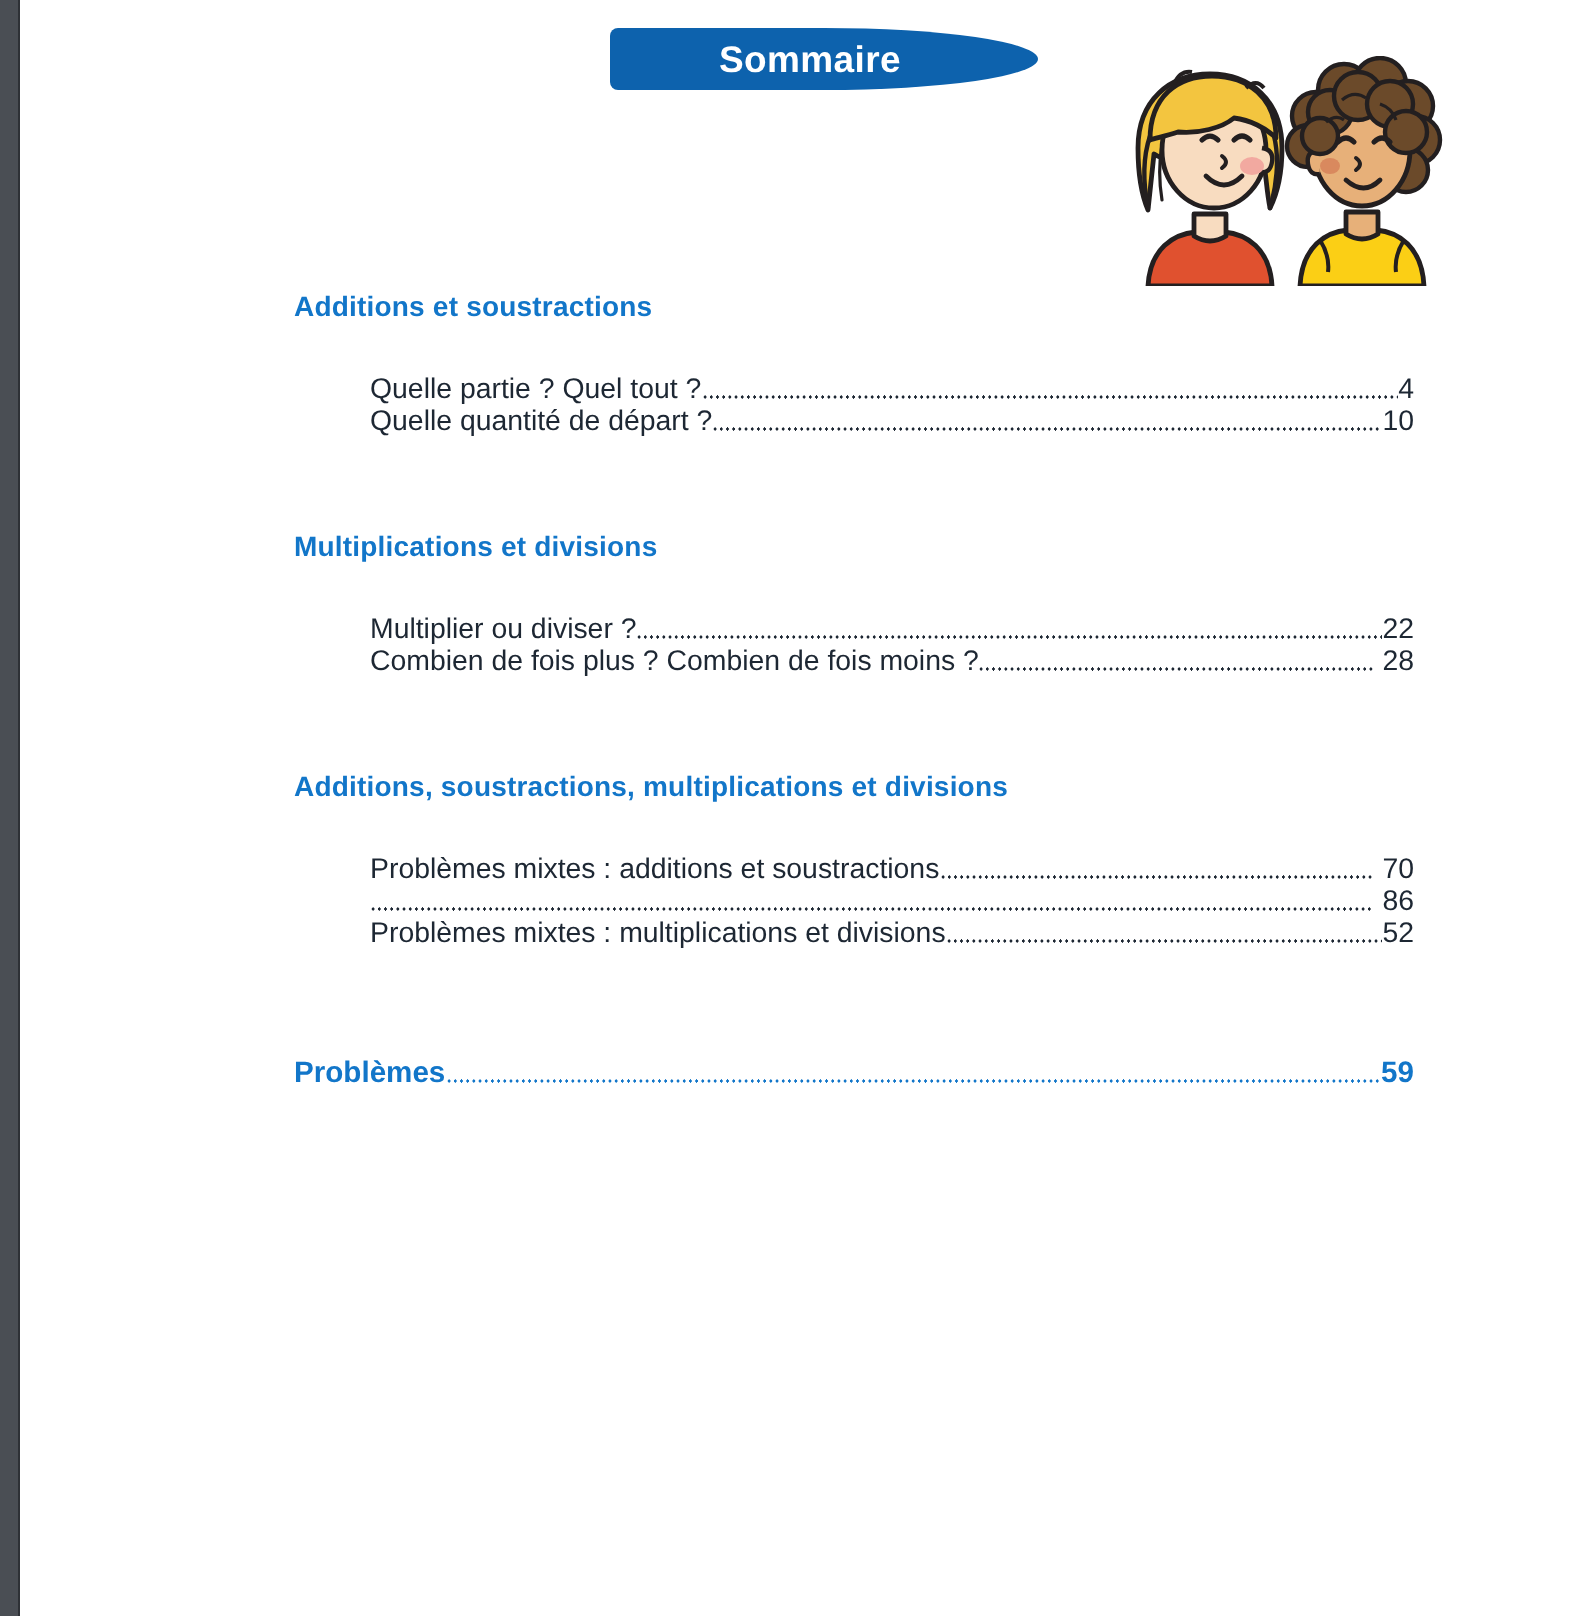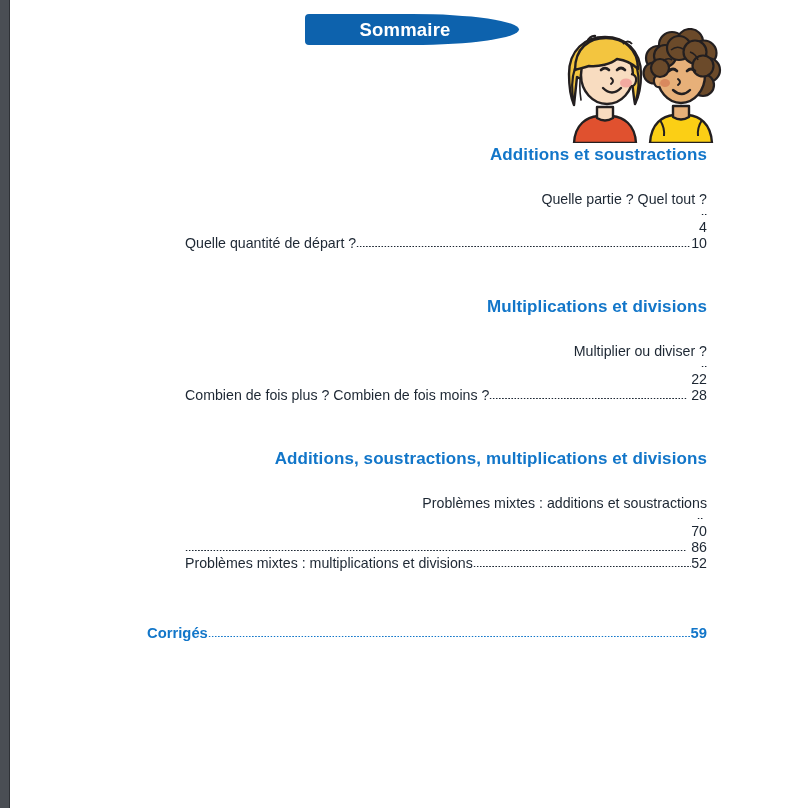--- a/index.html
+++ b/index.html
@@ -71,25 +71,24 @@
   
   .toc {
     position: absolute;
     left: 137px;
     top: 145px;
     width: 560px;
   }
   .section { margin-bottom: 0; }
   .section-title {
     color: #1276c9;
-    font-size: 17px;
+    font-size: 14px;
     font-weight: bold;
     letter-spacing: 0.1px;
     padding-left: 0px;
-    text-align: right;
   }
   .entries { padding-left: 38px; }
 
   .entry {
     display: flex;
     align-items: flex-end;
     font-size: 14.2px;
     color: #1d2733;
     white-space: nowrap;
   }
@@ -106,21 +105,21 @@
     background-position: left bottom;
   }
   .entry-page {
     flex: 0 0 auto;
     text-align: right;
     font-weight: normal;
   }
   .entry.sp .leader { margin-right: 4px; }
 
   
-  .r1 { margin-top: 26px; flex-direction: column; }
+  .r1 { margin-top: 26px; }
   .r  { }
 
   .sec2 { margin-top: 46px; }
   .sec3 { margin-top: 46px; }
 
   
   .final {
     margin-top: 54px;
     display: flex;
     align-items: flex-end;
@@ -289,19 +288,19 @@
         <div class="entry r">
           <span class="entry-label">Problèmes mixtes : multiplications et divisions</span>
           <span class="leader"></span>
           <span class="entry-page">52</span>
         </div>
 
       </div>
     </div>
 
     <div class="final">
-      <span class="entry-label">Corrigés</span>
+      <span class="entry-label">Problèmes</span>
       <span class="leader"></span>
       <span class="entry-page">59</span>
     </div>
 
   </div>
 </div>
 
 </body></html>

